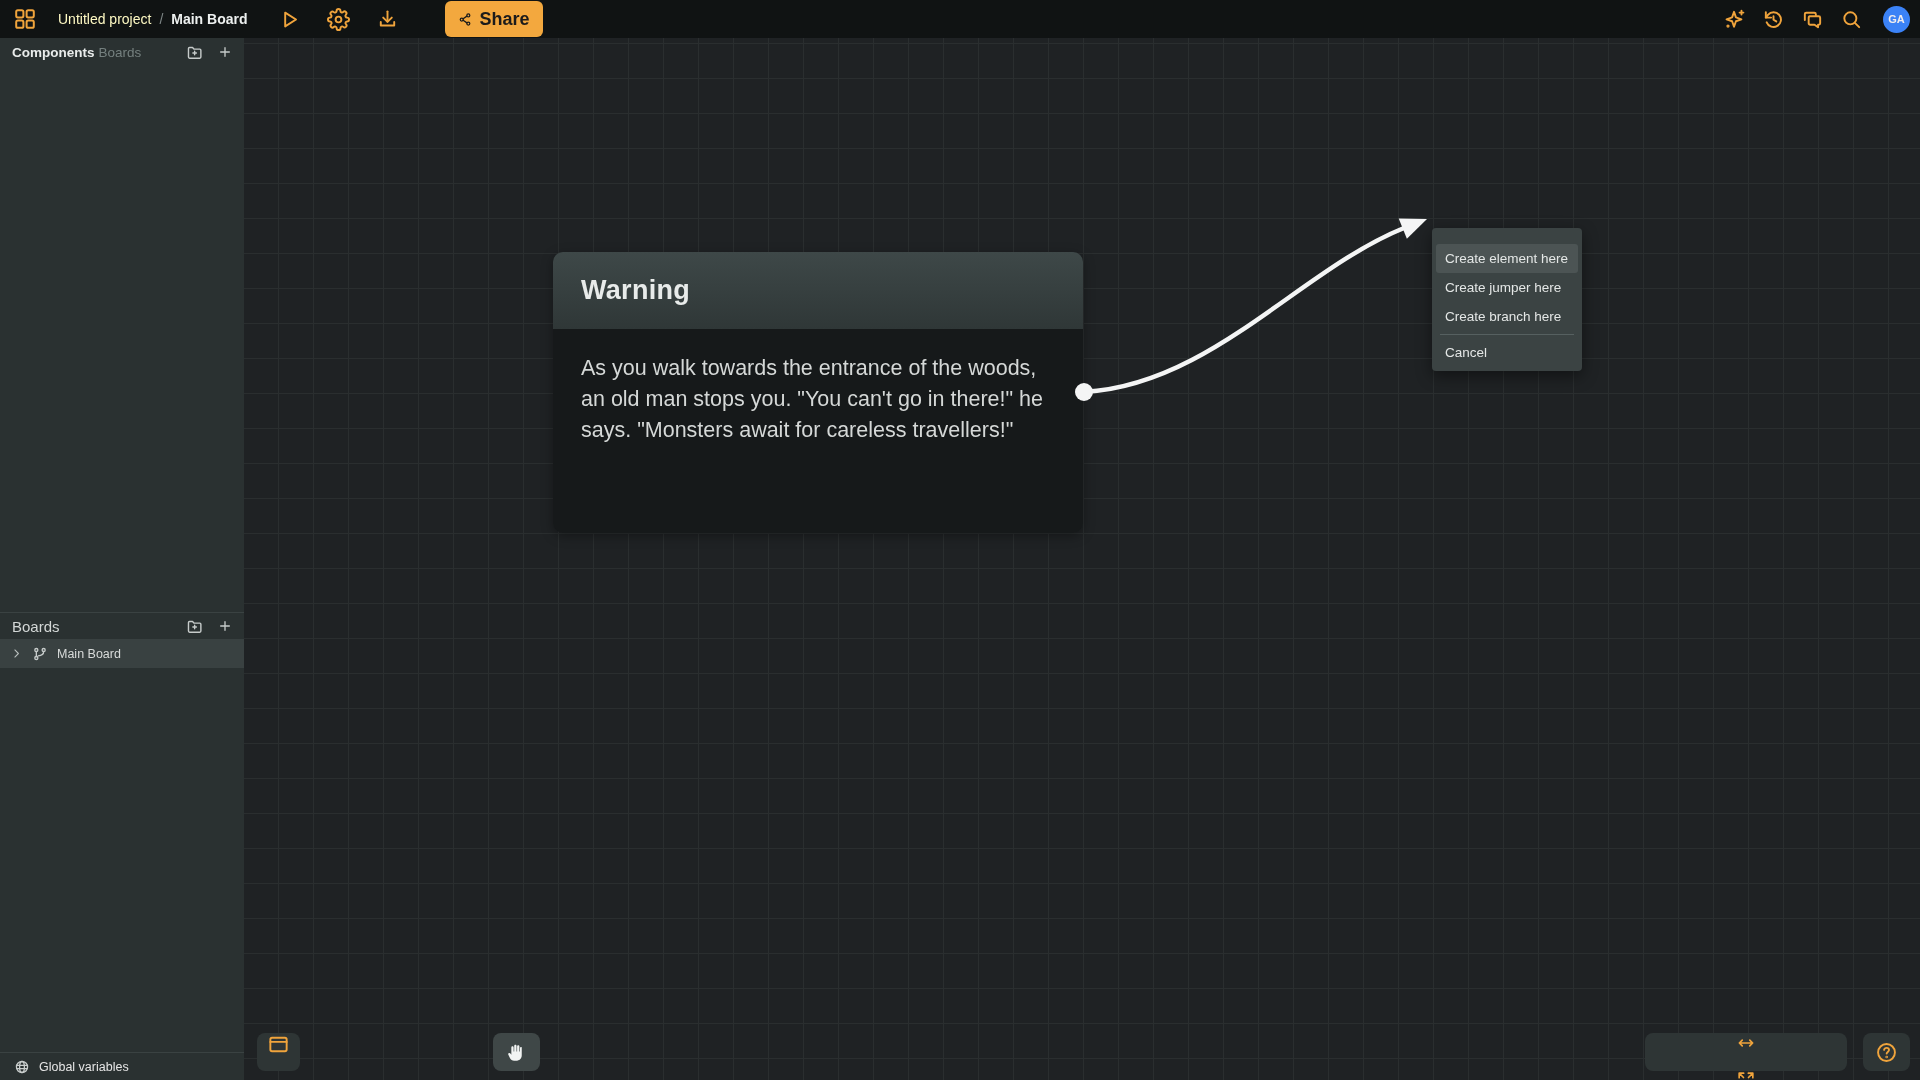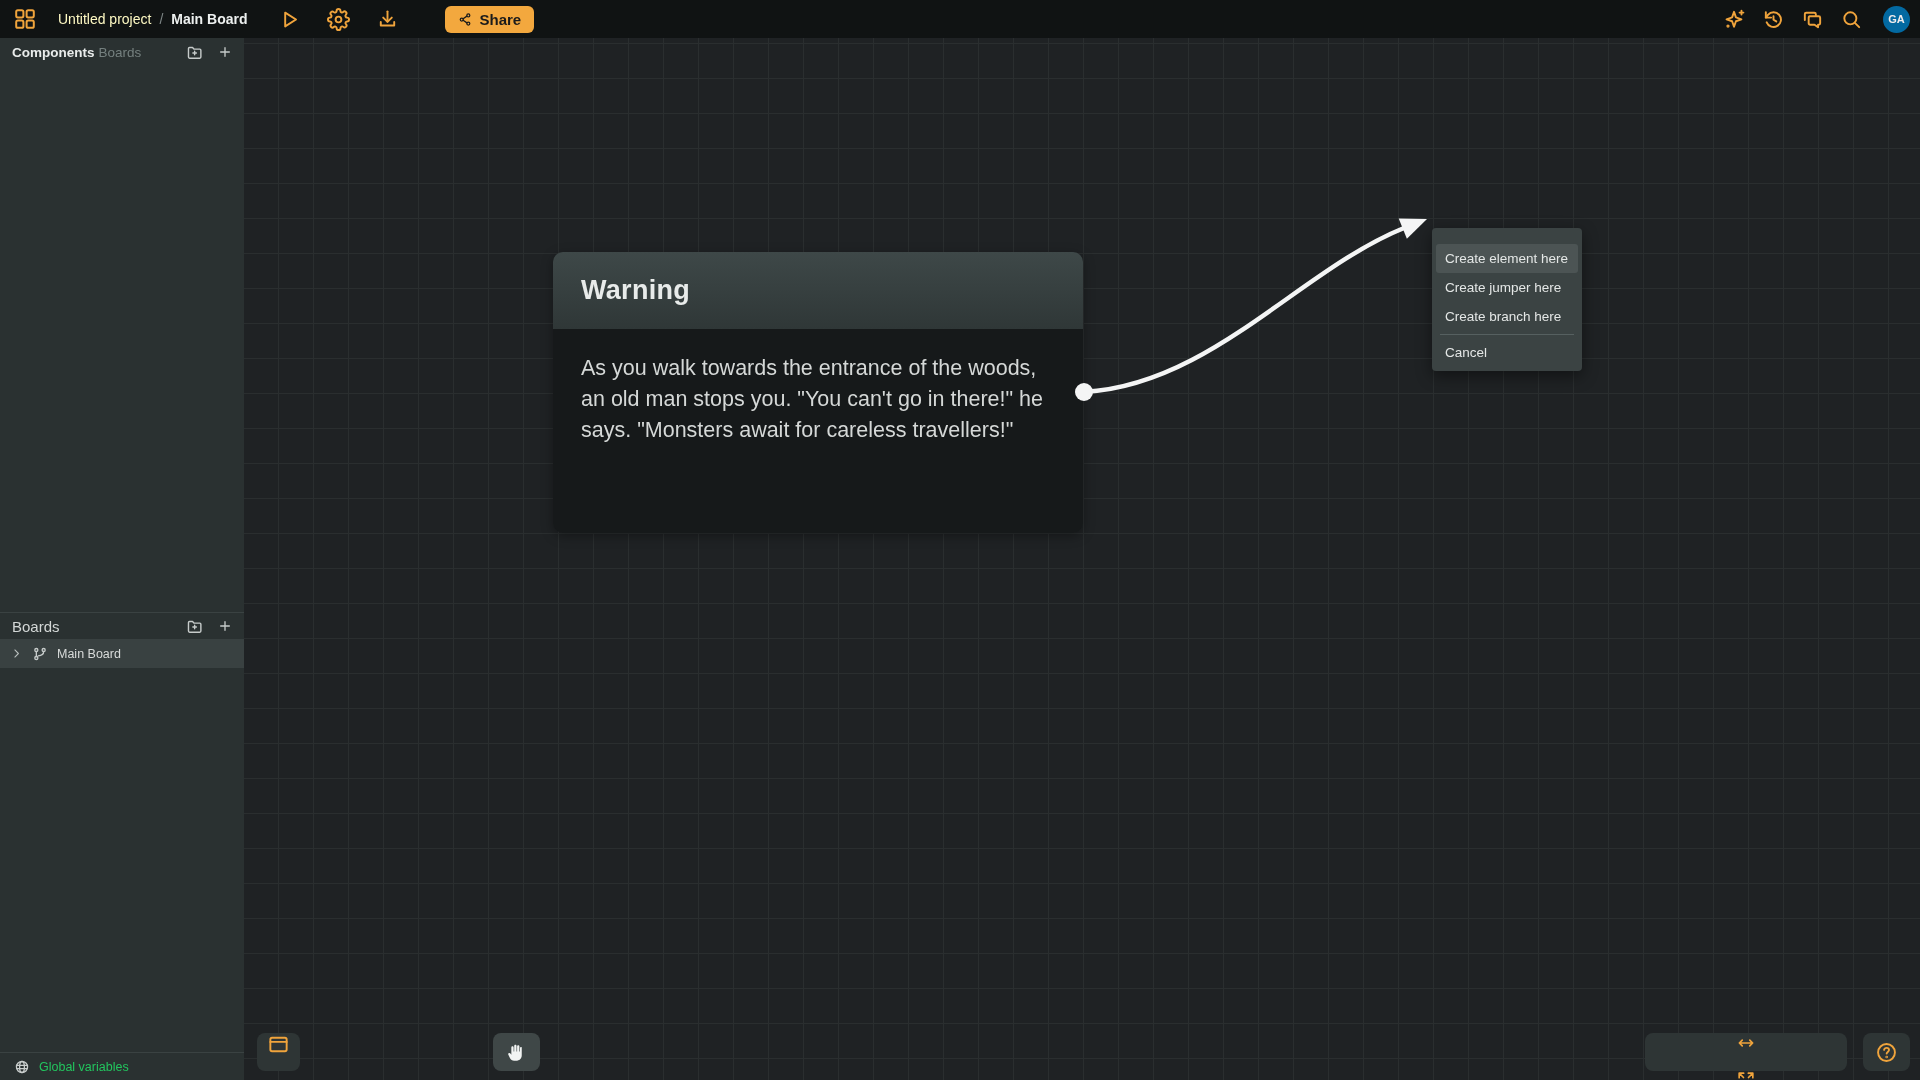--- a/index.html
+++ b/index.html
@@ -13,25 +13,25 @@
   
   .topbar { position:absolute; left:0; top:0; width:1920px; height:38px; background:#101313;
             display:flex; align-items:center; padding:0 10px 0 12px; z-index:30; }
   .logo-btn { width:26px; height:26px; color:#F0A43C; display:flex; align-items:center; justify-content:center; }
   .breadcrumb { display:flex; align-items:center; margin-left:20px; white-space:nowrap; }
   .bc-project { color:#fef9c3; font-size:14px; }
   .bc-sep { color:#7E8686; font-size:14px; margin:0 8px; }
   .bc-board { color:#EDF0EF; font-size:14px; font-weight:700; }
   .tb-actions { display:flex; align-items:center; gap:26px; margin-left:30px; }
   .tb-actions .icon-btn { color:#F0A43C; width:23px; height:23px; }
-  .share-btn { margin-left:20px; height:27px; background:#F3A83E; border-radius:6px; display:flex;
-               align-items:center; gap:7px; padding:0 13px; color:#1B1B1B; font-size:15px; font-weight:700; }
+  .share-btn { margin-left:20px; height:36px; background:#F3A83E; border-radius:6px; display:flex;
+               align-items:center; gap:7px; padding:0 13px; color:#1B1B1B; font-size:18px; font-weight:700; }
   .tb-right { margin-left:auto; display:flex; align-items:center; gap:16px; }
   .tb-right .icon-btn { color:#F0A43C; width:23px; height:23px; }
-  .avatar { width:27px; height:27px; border-radius:50%; background:#0369a1; color:#F2EDED;
+  .avatar { width:27px; height:27px; border-radius:50%; background:#3b82f6; color:#F2EDED;
             font-size:11px; font-weight:700; display:flex; align-items:center; justify-content:center; margin-left:4px; }
 
   
   .sidebar { position:absolute; left:0; top:38px; width:244px; height:1042px; background:#2A3131;
              display:flex; flex-direction:column; z-index:20; }
   .panel-header { height:28px; display:flex; align-items:center; padding:0 10px 0 12px; flex:none; }
   .tab { font-size:13.5px; color:#75807F; margin-right:18px; }
   .tab.active { color:#E9ECEB; font-weight:600; margin-right:4px;text-align:right; }
   .ph-spacer { flex:1; }
   .ph-icon { color:#C6CBCA; width:18px; height:18px; margin-left:13px; display:flex; align-items:center; justify-content:center; }
@@ -39,21 +39,21 @@
   .boards-header { border-top:1px solid #3A4242; height:27px; }
   .boards-title { font-size:15px; color:#D3D7D6; }
   .board-row { height:29px; background:#394141; display:flex; align-items:center; padding:0 10px; gap:9px; flex:none; }
   .board-row .chev { color:#B9BFBE; width:13px; height:13px; }
   .board-row .bicon { color:#C6CBCA; width:16px; height:16px; }
   .board-label { font-size:12.5px; color:#D8DBDA; }
   .sb-fill { flex:1; }
   .global-vars { height:28px; border-top:1px solid #3A4242; display:flex; align-items:center;
                  padding:0 14px; gap:9px; flex:none; }
   .global-vars .gicon { color:#C9CECD; width:16px; height:16px; }
-  .gv-label { font-size:12.5px; color:#22c55e; }
+  .gv-label { font-size:12.5px; color:#e5e5e5; }
 
   
   .canvas { position:absolute; left:244px; top:38px; width:1676px; height:1042px; background-color:#1F2224;
             background-image:linear-gradient(#2A2E2F 1px, transparent 1px),
                              linear-gradient(90deg, #2A2E2F 1px, transparent 1px);
             background-size:35px 35px; background-position:34px 5px; }
 
   .node { position:absolute; left:309px; top:214px; width:530px; height:281px; border-radius:10px;
           overflow:hidden; box-shadow:0 3px 12px rgba(0,0,0,.35); }
   .node-header { height:77px; background:linear-gradient(180deg,#3E4848 0%,#2F3737 100%);

